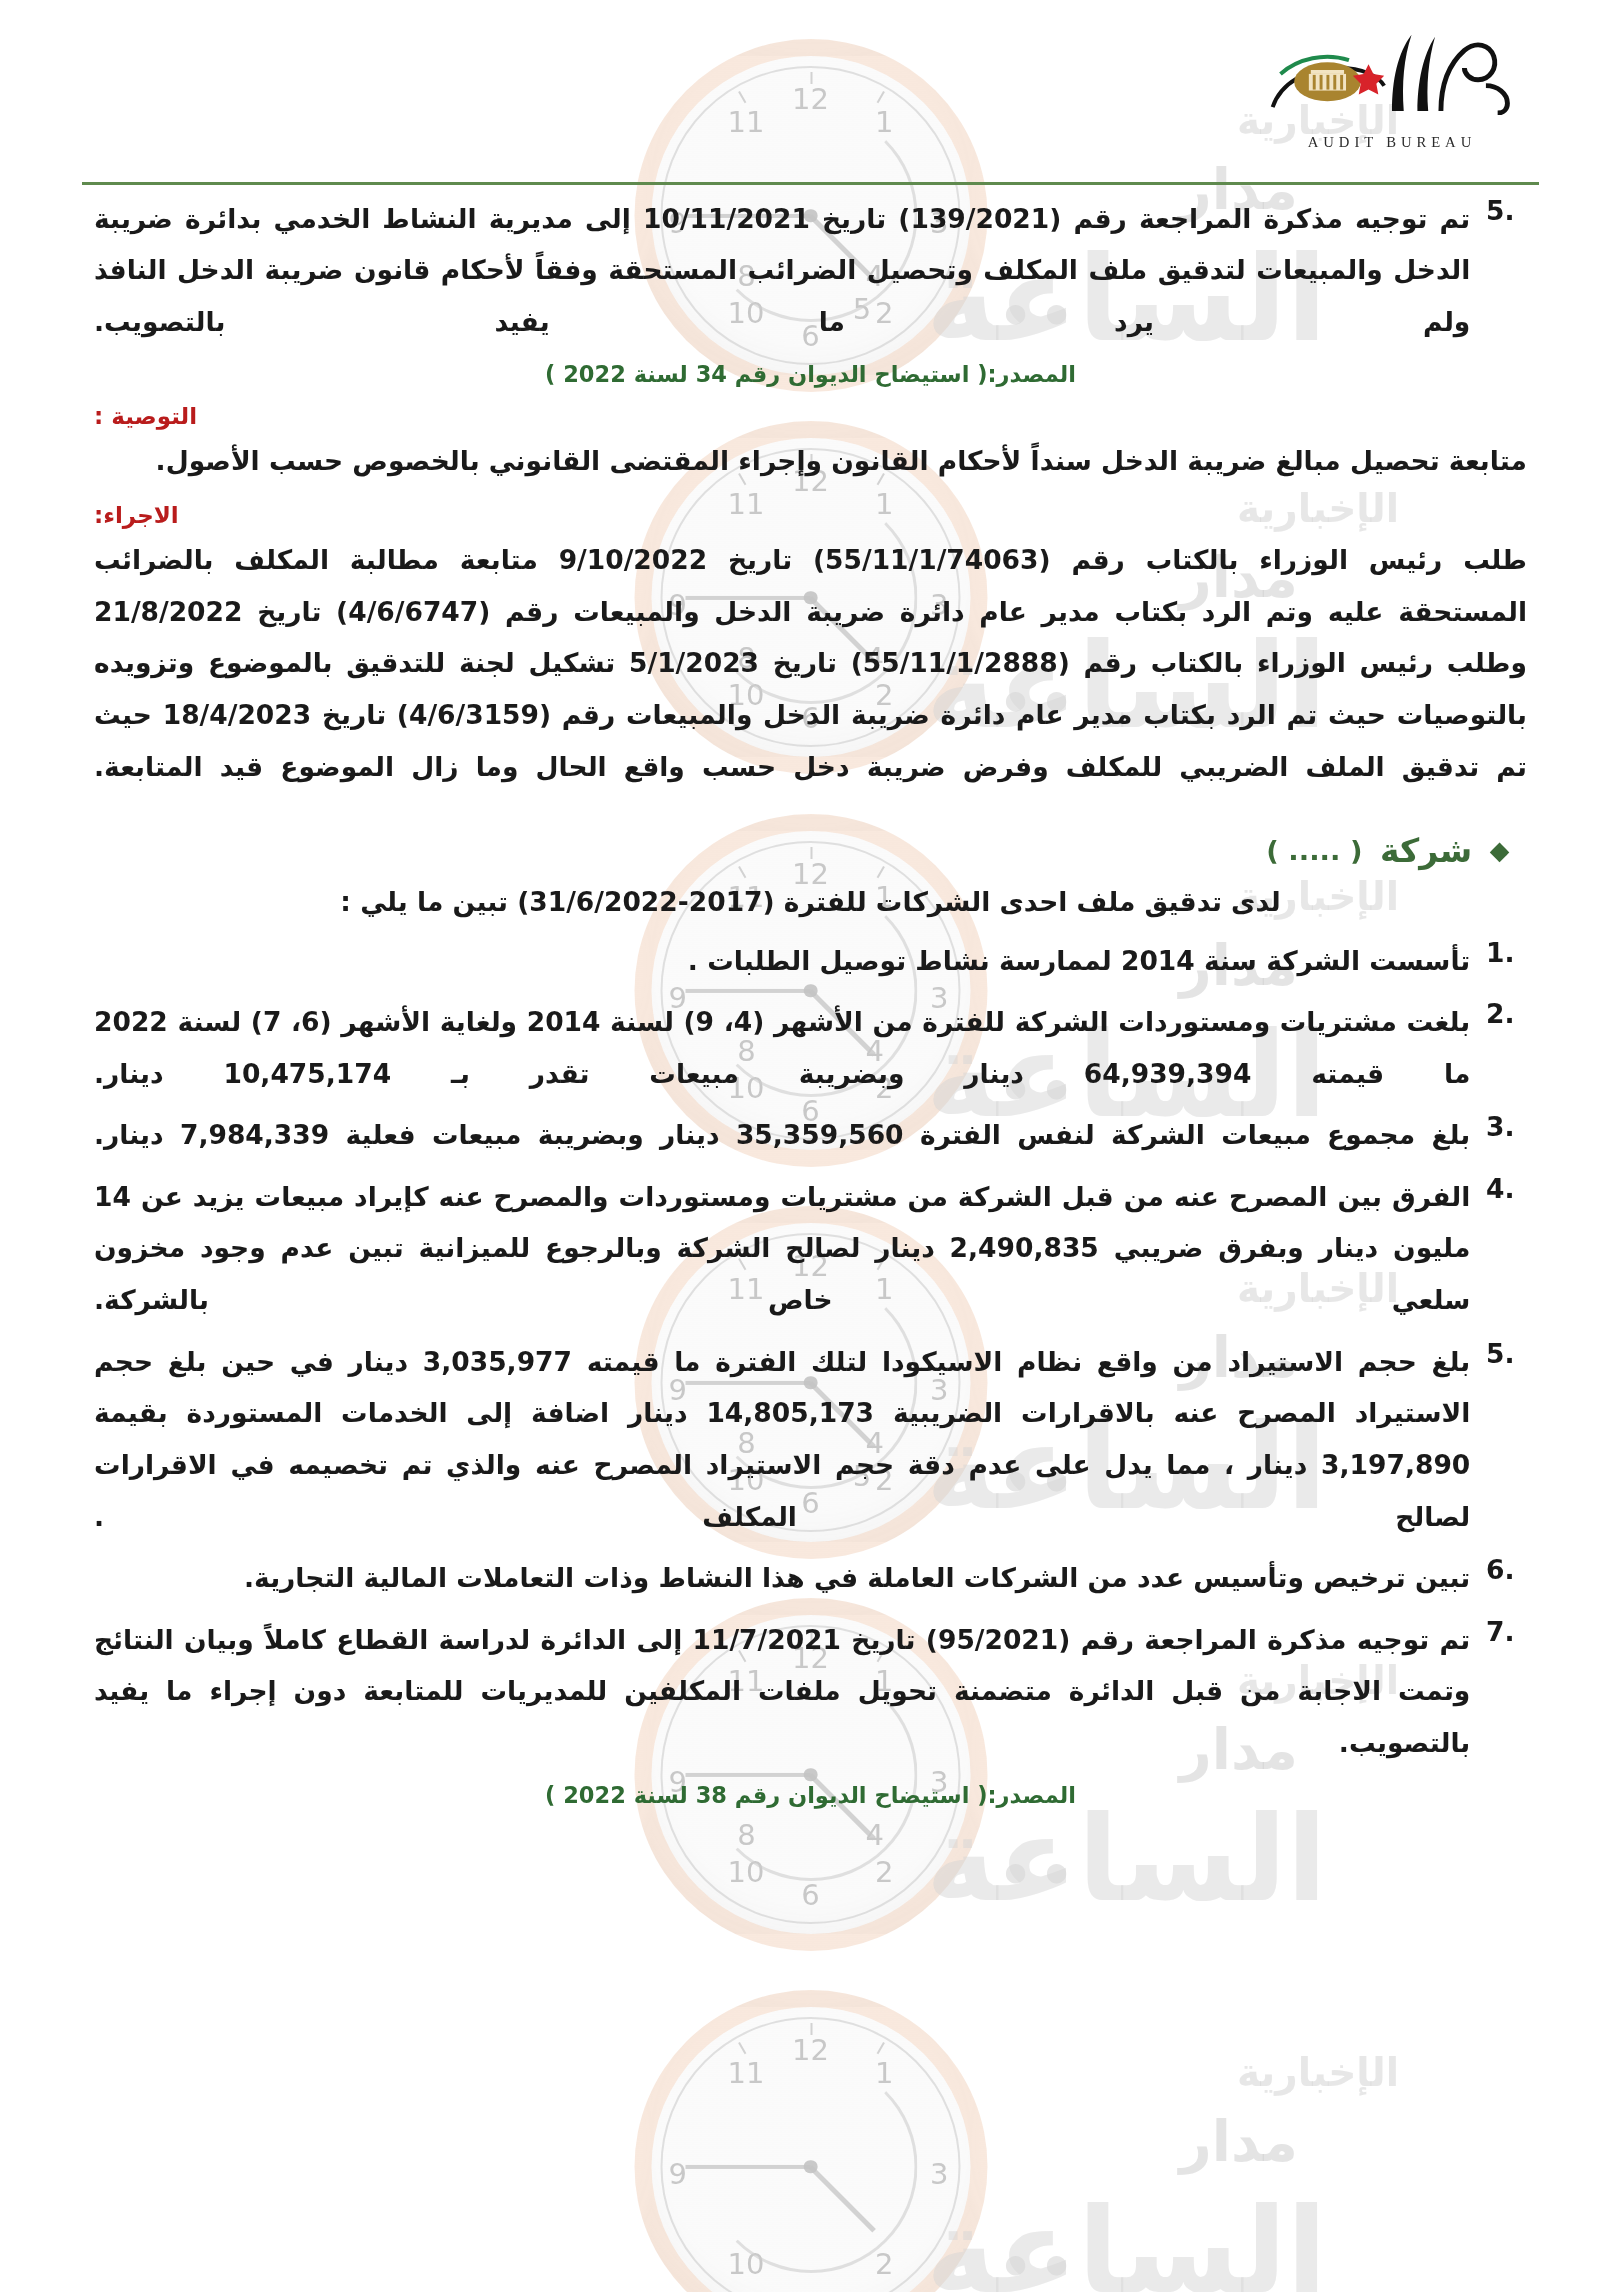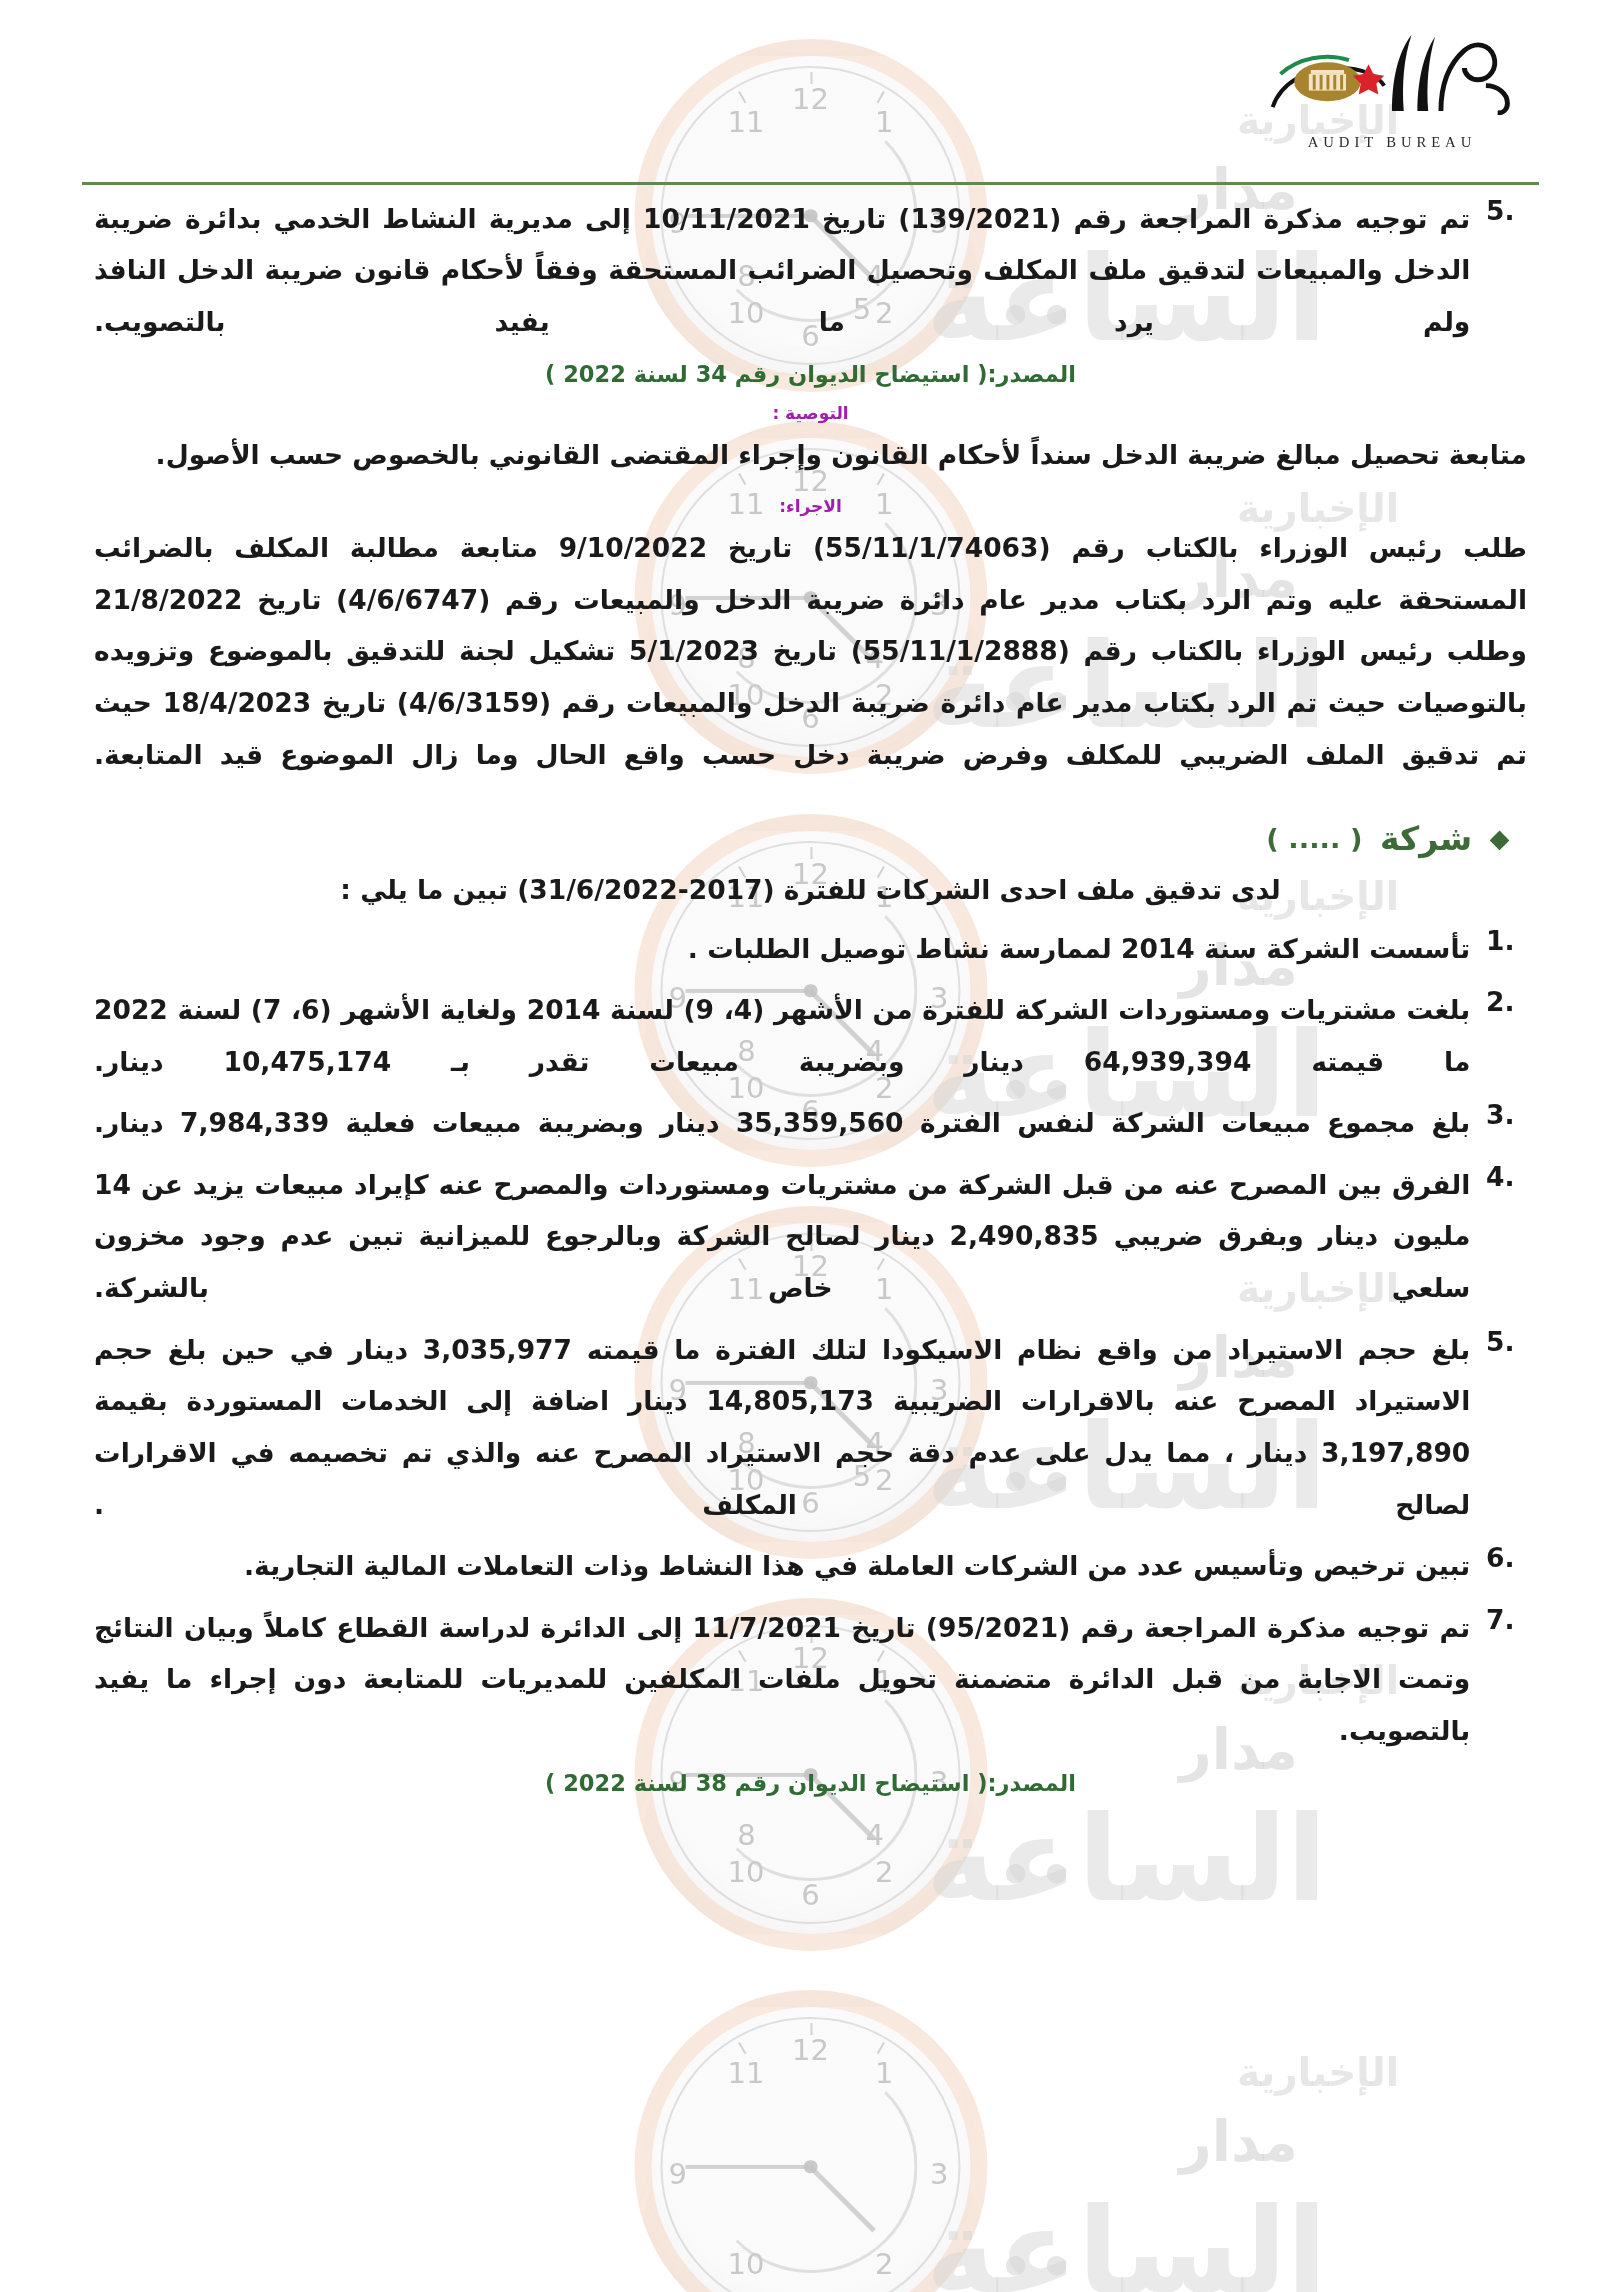--- a/index.html
+++ b/index.html
@@ -196,25 +196,25 @@
   .source-line {
     color: #2f6b33;
     font-weight: 700;
     font-size: 22.5px;
     margin: 13.7px 0 9.8px 0;
     direction: rtl;
     text-align: center;
     font-family: "DejaVu Sans", sans-serif;
   }
   .label-green {
-    color: #a21caf;
-    font-weight: 700;
-    font-size: 17px;
+    color: #b91c1c;
+    font-weight: 700;
+    font-size: 23px;
     margin: 15.7px 0 5.9px 0;
-    text-align: center;
+    text-align: left;
     font-family: "DejaVu Sans", sans-serif;
   }
 
   .company-heading {
     display: flex;
     align-items: center;
     justify-content: flex-start;
     gap: 17.6px;
     margin: 39px 0 15.7px 0;
     padding-right: 17.6px;

